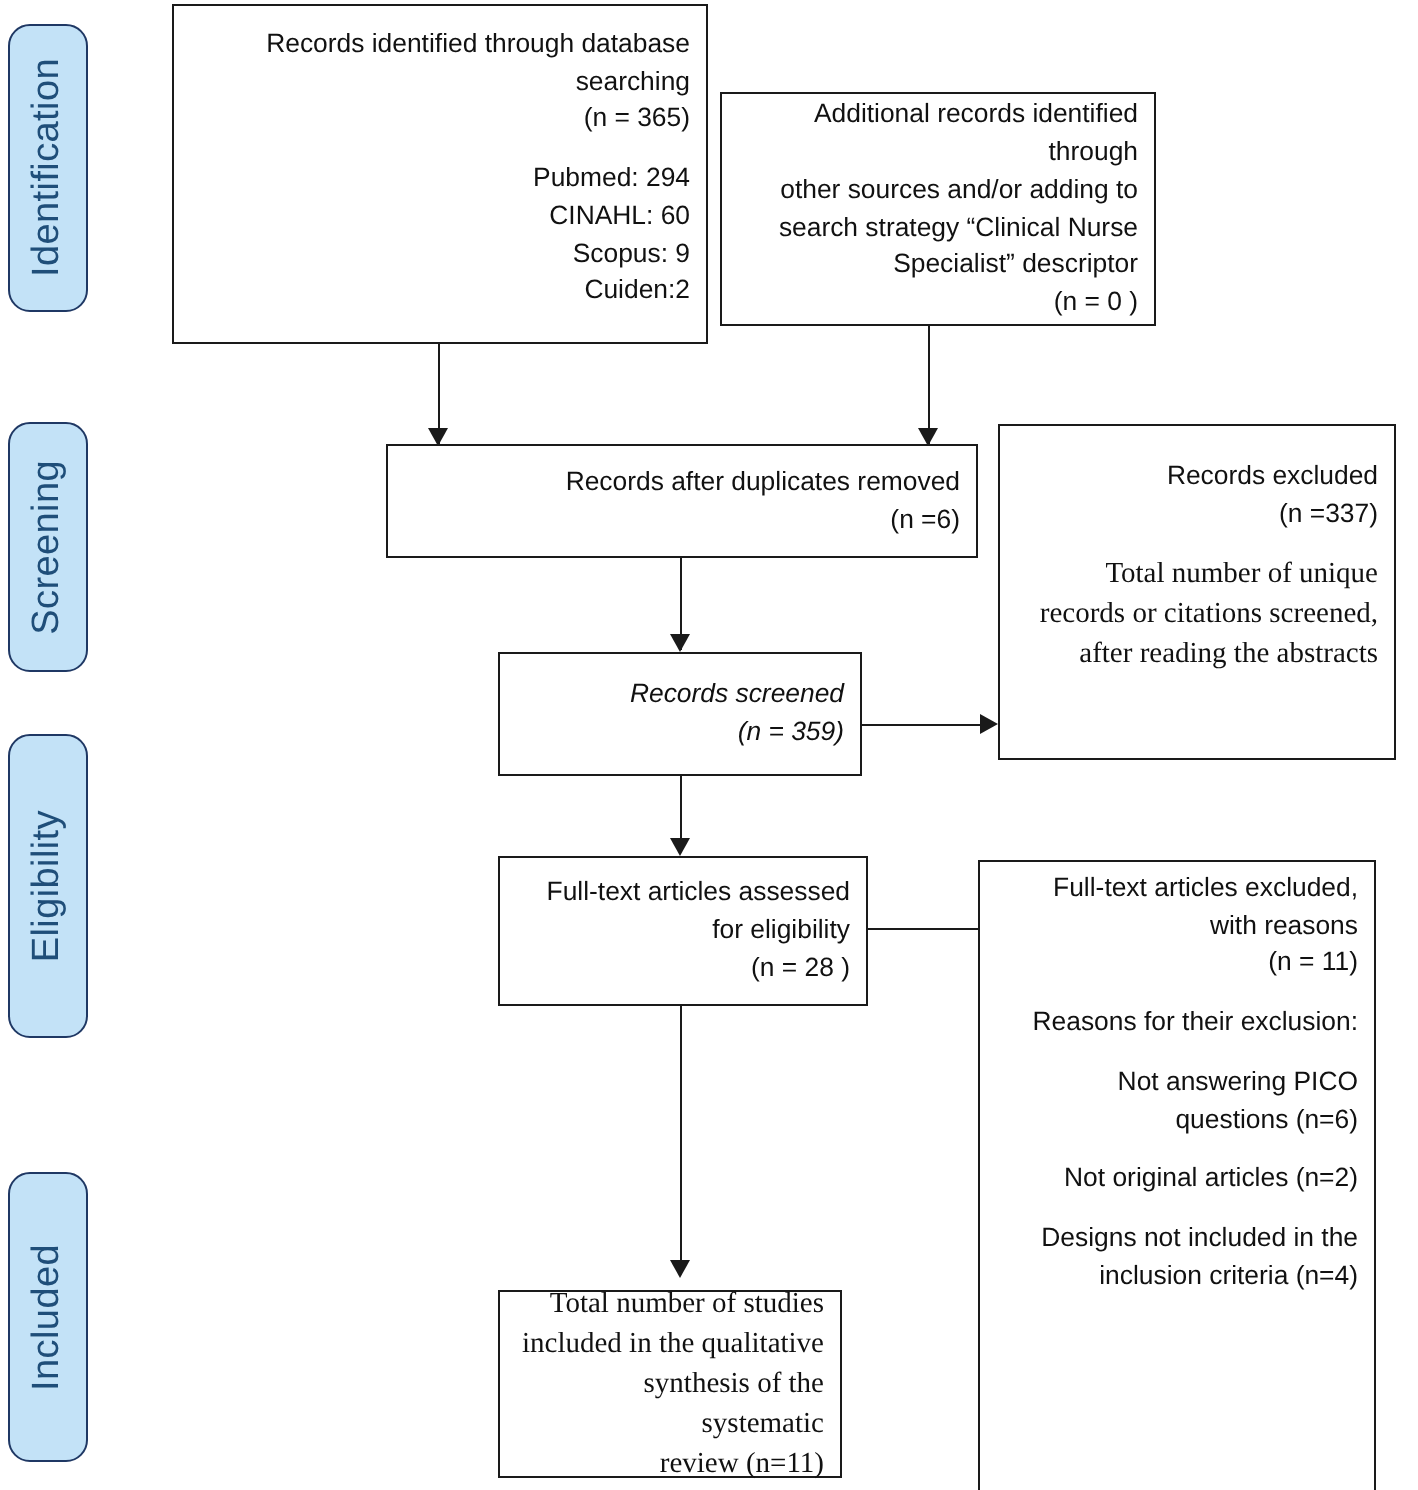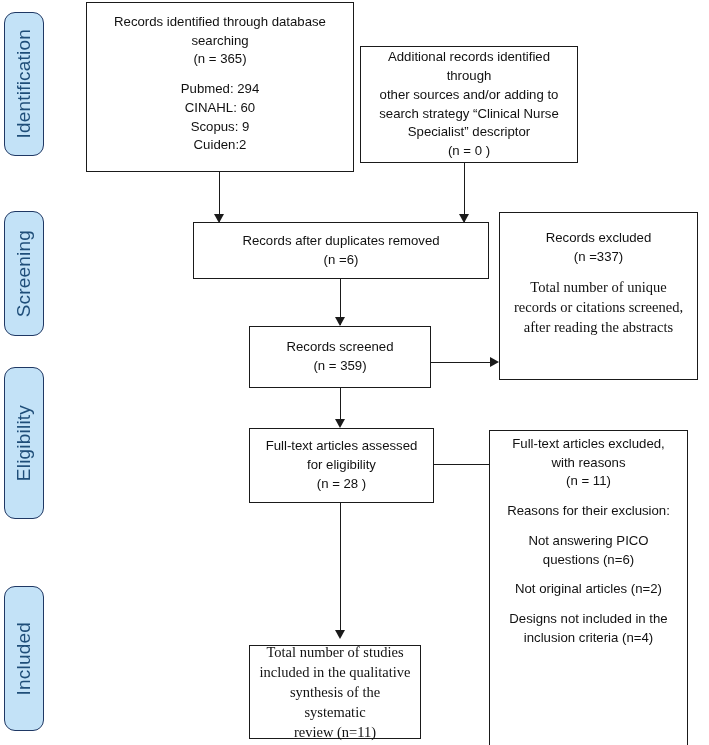--- a/index.html
+++ b/index.html
@@ -49,21 +49,21 @@
     justify-content: center;
     text-align: center;
     color: #111111;
     font-size: 13.2px;
     line-height: 1.42;
     padding: 4px 8px;
   }
   .flow-box.top-aligned {
     justify-content: flex-start;
   }
-  .flow-box .line { display: block; width: 100%; }
+  .flow-box .line { display: block; width: 100%; text-align: right; }
   .flow-box .gap { height: 11px; }
   .serif {
     font-family: "Liberation Serif", serif;
     font-size: 14.5px;
     line-height: 1.38;
   }
 
   
   .vline {
     position: absolute;
@@ -148,21 +148,21 @@
     <span class="line">(n =337)</span>
     <span class="gap"></span>
     <span class="line serif">Total number of unique</span>
     <span class="line serif">records or citations screened,</span>
     <span class="line serif">after reading the abstracts</span>
   </div>
 
   <div class="vline" style="left:340px; top:279px; height:46px;"></div>
   <div class="arrow-down" style="left:334.5px; top:317px;"></div>
 
-  <div class="flow-box" style="left:249px; top:326px; width:182px; height:62px;">
+  <div class="flow-box" style="left:249px; top:326px; width:182px; height:62px;font-style:italic;">
     <span class="line">Records screened</span>
     <span class="line">(n = 359)</span>
   </div>
 
   <div class="hline" style="left:431px; top:362px; width:60px;"></div>
   <div class="arrow-right" style="left:490px; top:356.5px;"></div>
 
   <div class="vline" style="left:340px; top:388px; height:32px;"></div>
   <div class="arrow-down" style="left:334.5px; top:419px;"></div>
 

